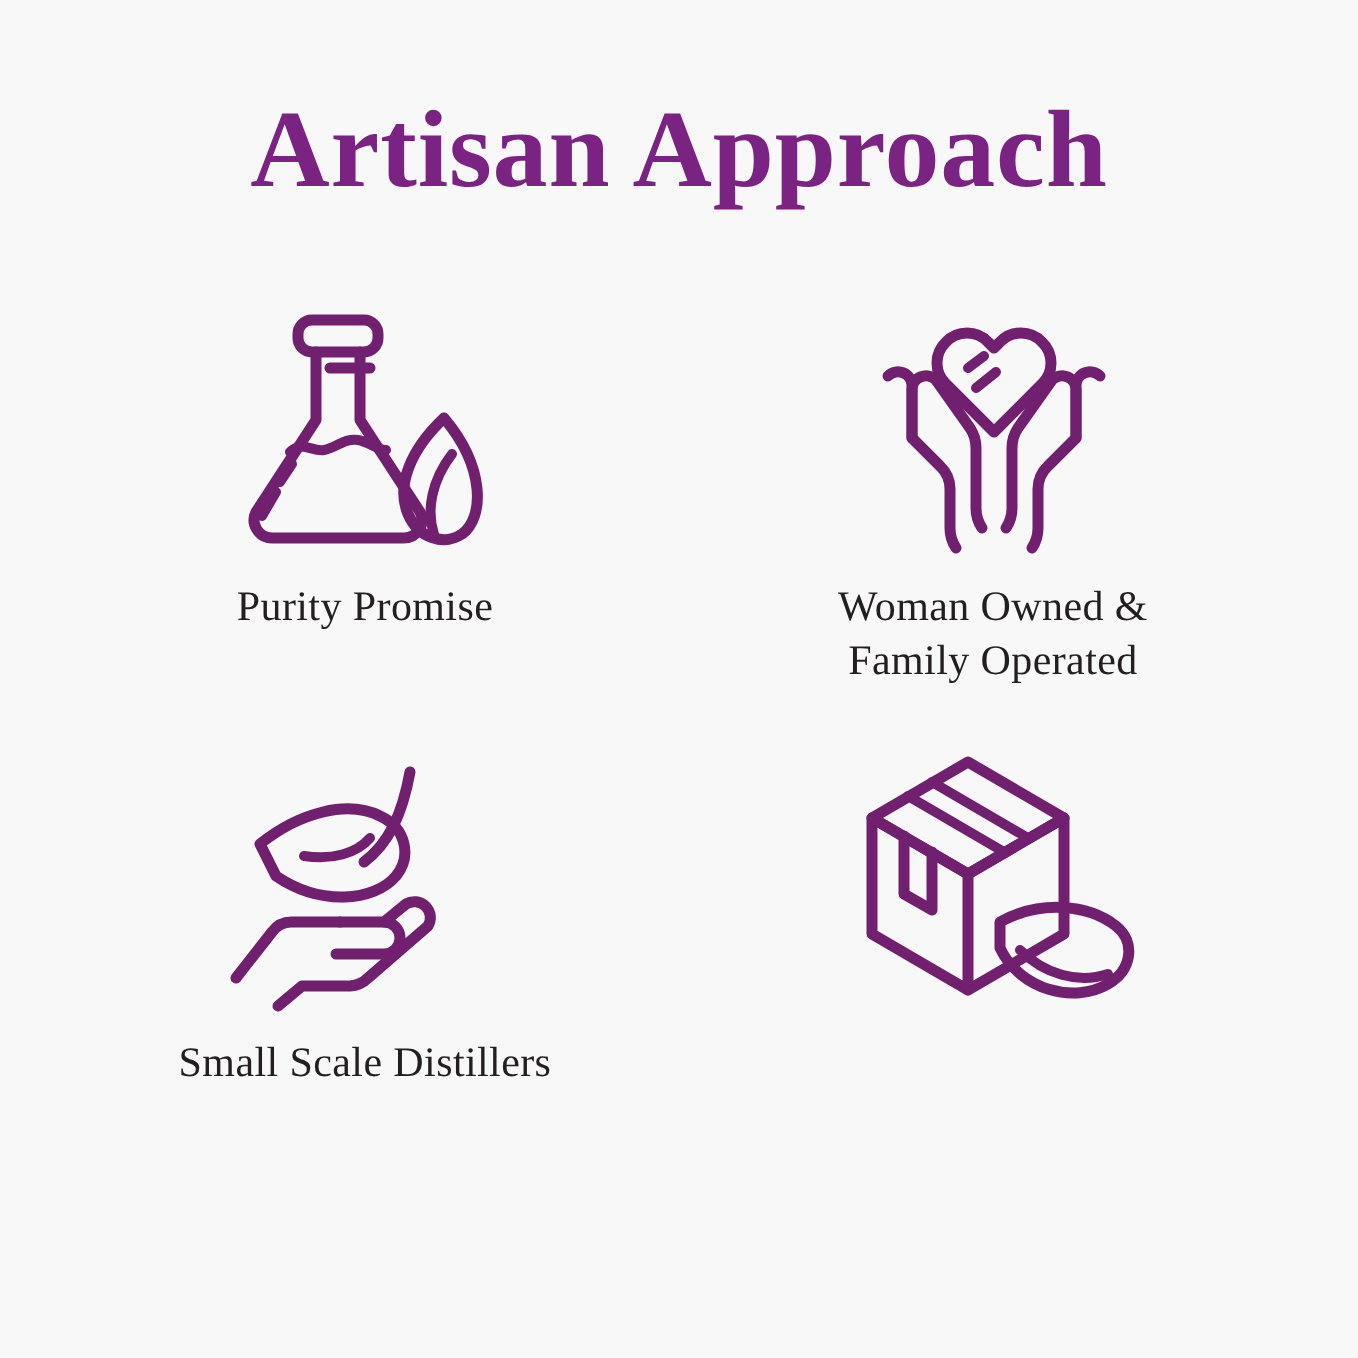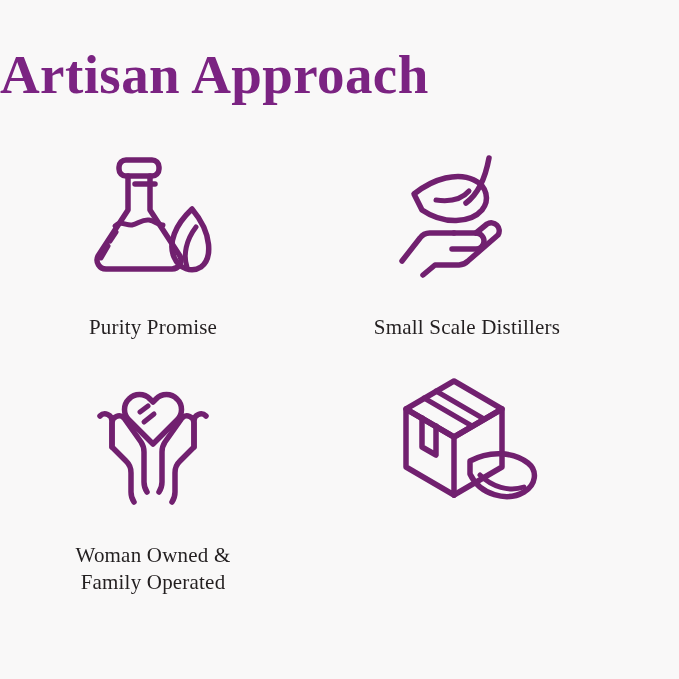--- a/index.html
+++ b/index.html
@@ -15,21 +15,21 @@
   }
 
   .page {
     position: relative;
     width: 679px;
     height: 679px;
     box-sizing: border-box;
     background: #f9f8f8;
     display: flex;
     flex-direction: column;
-    align-items: flex-start;
+    align-items: center;
   }
 
   .page-title {
     margin: 0;
     padding-top: 46px;
     font-family: "Liberation Serif", "DejaVu Serif", serif;
     font-weight: bold;
     font-size: 55px;
     line-height: 1.05;
     letter-spacing: 0.4px;
@@ -46,21 +46,20 @@
     grid-template-rows: 228px 228px;
     column-gap: 8px;
     row-gap: 0px;
   }
 
   .feature {
     display: flex;
     flex-direction: column;
     align-items: center;
     justify-content: flex-start;
-    gap: 24px;
   }
 
   .feature-icon {
     width: 150px;
     height: 132px;
     display: block;
   }
 
   .feature-label {
     margin-top: 10px;
@@ -114,49 +113,49 @@
 
         <path class="ico" d="M114 61 c-17 16 -24 34 -18 48 c5 12 18 16 27 10 c11 -8 12 -33 -9 -58 z"></path>
         <path class="ico-thin" d="M118 79 c-10 13 -13 28 -9 40"></path>
       </svg>
       <div class="feature-label">Purity Promise</div>
     </div>
 
     <div class="feature">
       <svg class="feature-icon" viewBox="0 0 150 132" aria-hidden="true">
 
-        <path class="ico" d="M22 46 c20 -16 44 -22 60 -14 c13 6 16 20 8 30 c-11 13 -38 15 -60 0 z"></path>
-
-        <path class="ico" d="M97 10 c-4 22 -11 36 -23 45"></path>
-
-        <path class="ico-thin" d="M44 52 c14 2 26 -1 33 -9"></path>
-
-        <path class="ico" d="M10 113 l18 -23 a12 12 0 0 1 10 -5 h24"></path>
-        <path class="ico" d="M62 85 h22 a8 8 0 0 1 0 16 h-24"></path>
-        <path class="ico" d="M84 85 l11 -9 a8 8 0 0 1 11 11 l-30 26 a14 14 0 0 1 -9 4 h-24 l-12 10"></path>
-      </svg>
-      <div class="feature-label">Small Scale Distillers</div>
-    </div>
-
-    <div class="feature">
-      <svg class="feature-icon" viewBox="0 0 150 132" aria-hidden="true">
-
         <path class="ico" d="M75 68 L51 44 a14.5 14.5 0 0 1 0 -21 a14.5 14.5 0 0 1 21 0 l3 3 l3 -3 a14.5 14.5 0 0 1 21 0 a14.5 14.5 0 0 1 0 21 z"></path>
 
         <path class="ico-thin" d="M62 36 l8 -6"></path>
         <path class="ico-thin" d="M66 46 l10 -8"></path>
 
         <path class="ico" d="M22 40 a7 7 0 0 1 12 5 v26 l14 14 a16 16 0 0 1 5 12 v19 a18 18 0 0 0 3 10"></path>
         <path class="ico" d="M34 71 v-24 a7 7 0 0 1 12 -5 l17 24 a18 18 0 0 1 3 10 v30 a18 18 0 0 0 3 10"></path>
 
         <path class="ico" d="M128 40 a7 7 0 0 0 -12 5 v26 l-14 14 a16 16 0 0 0 -5 12 v19 a18 18 0 0 1 -3 10"></path>
         <path class="ico" d="M116 71 v-24 a7 7 0 0 0 -12 -5 l-17 24 a18 18 0 0 0 -3 10 v30 a18 18 0 0 1 -3 10"></path>
       </svg>
       <div class="feature-label">Woman Owned &amp;
 Family Operated</div>
+    </div>
+
+    <div class="feature">
+      <svg class="feature-icon" viewBox="0 0 150 132" aria-hidden="true">
+
+        <path class="ico" d="M22 46 c20 -16 44 -22 60 -14 c13 6 16 20 8 30 c-11 13 -38 15 -60 0 z"></path>
+
+        <path class="ico" d="M97 10 c-4 22 -11 36 -23 45"></path>
+
+        <path class="ico-thin" d="M44 52 c14 2 26 -1 33 -9"></path>
+
+        <path class="ico" d="M10 113 l18 -23 a12 12 0 0 1 10 -5 h24"></path>
+        <path class="ico" d="M62 85 h22 a8 8 0 0 1 0 16 h-24"></path>
+        <path class="ico" d="M84 85 l11 -9 a8 8 0 0 1 11 11 l-30 26 a14 14 0 0 1 -9 4 h-24 l-12 10"></path>
+      </svg>
+      <div class="feature-label">Small Scale Distillers</div>
     </div>
 
     <div class="feature">
       <svg class="feature-icon" viewBox="0 0 150 132" aria-hidden="true">
 
         <path class="ico" d="M14 33 v58 l48 28 v-58 z"></path>
 
         <path class="ico" d="M62 61 l48 -28 v58 l-48 28"></path>
 
         <path class="ico" d="M14 33 L62 5 l48 28 l-48 28 z"></path>

